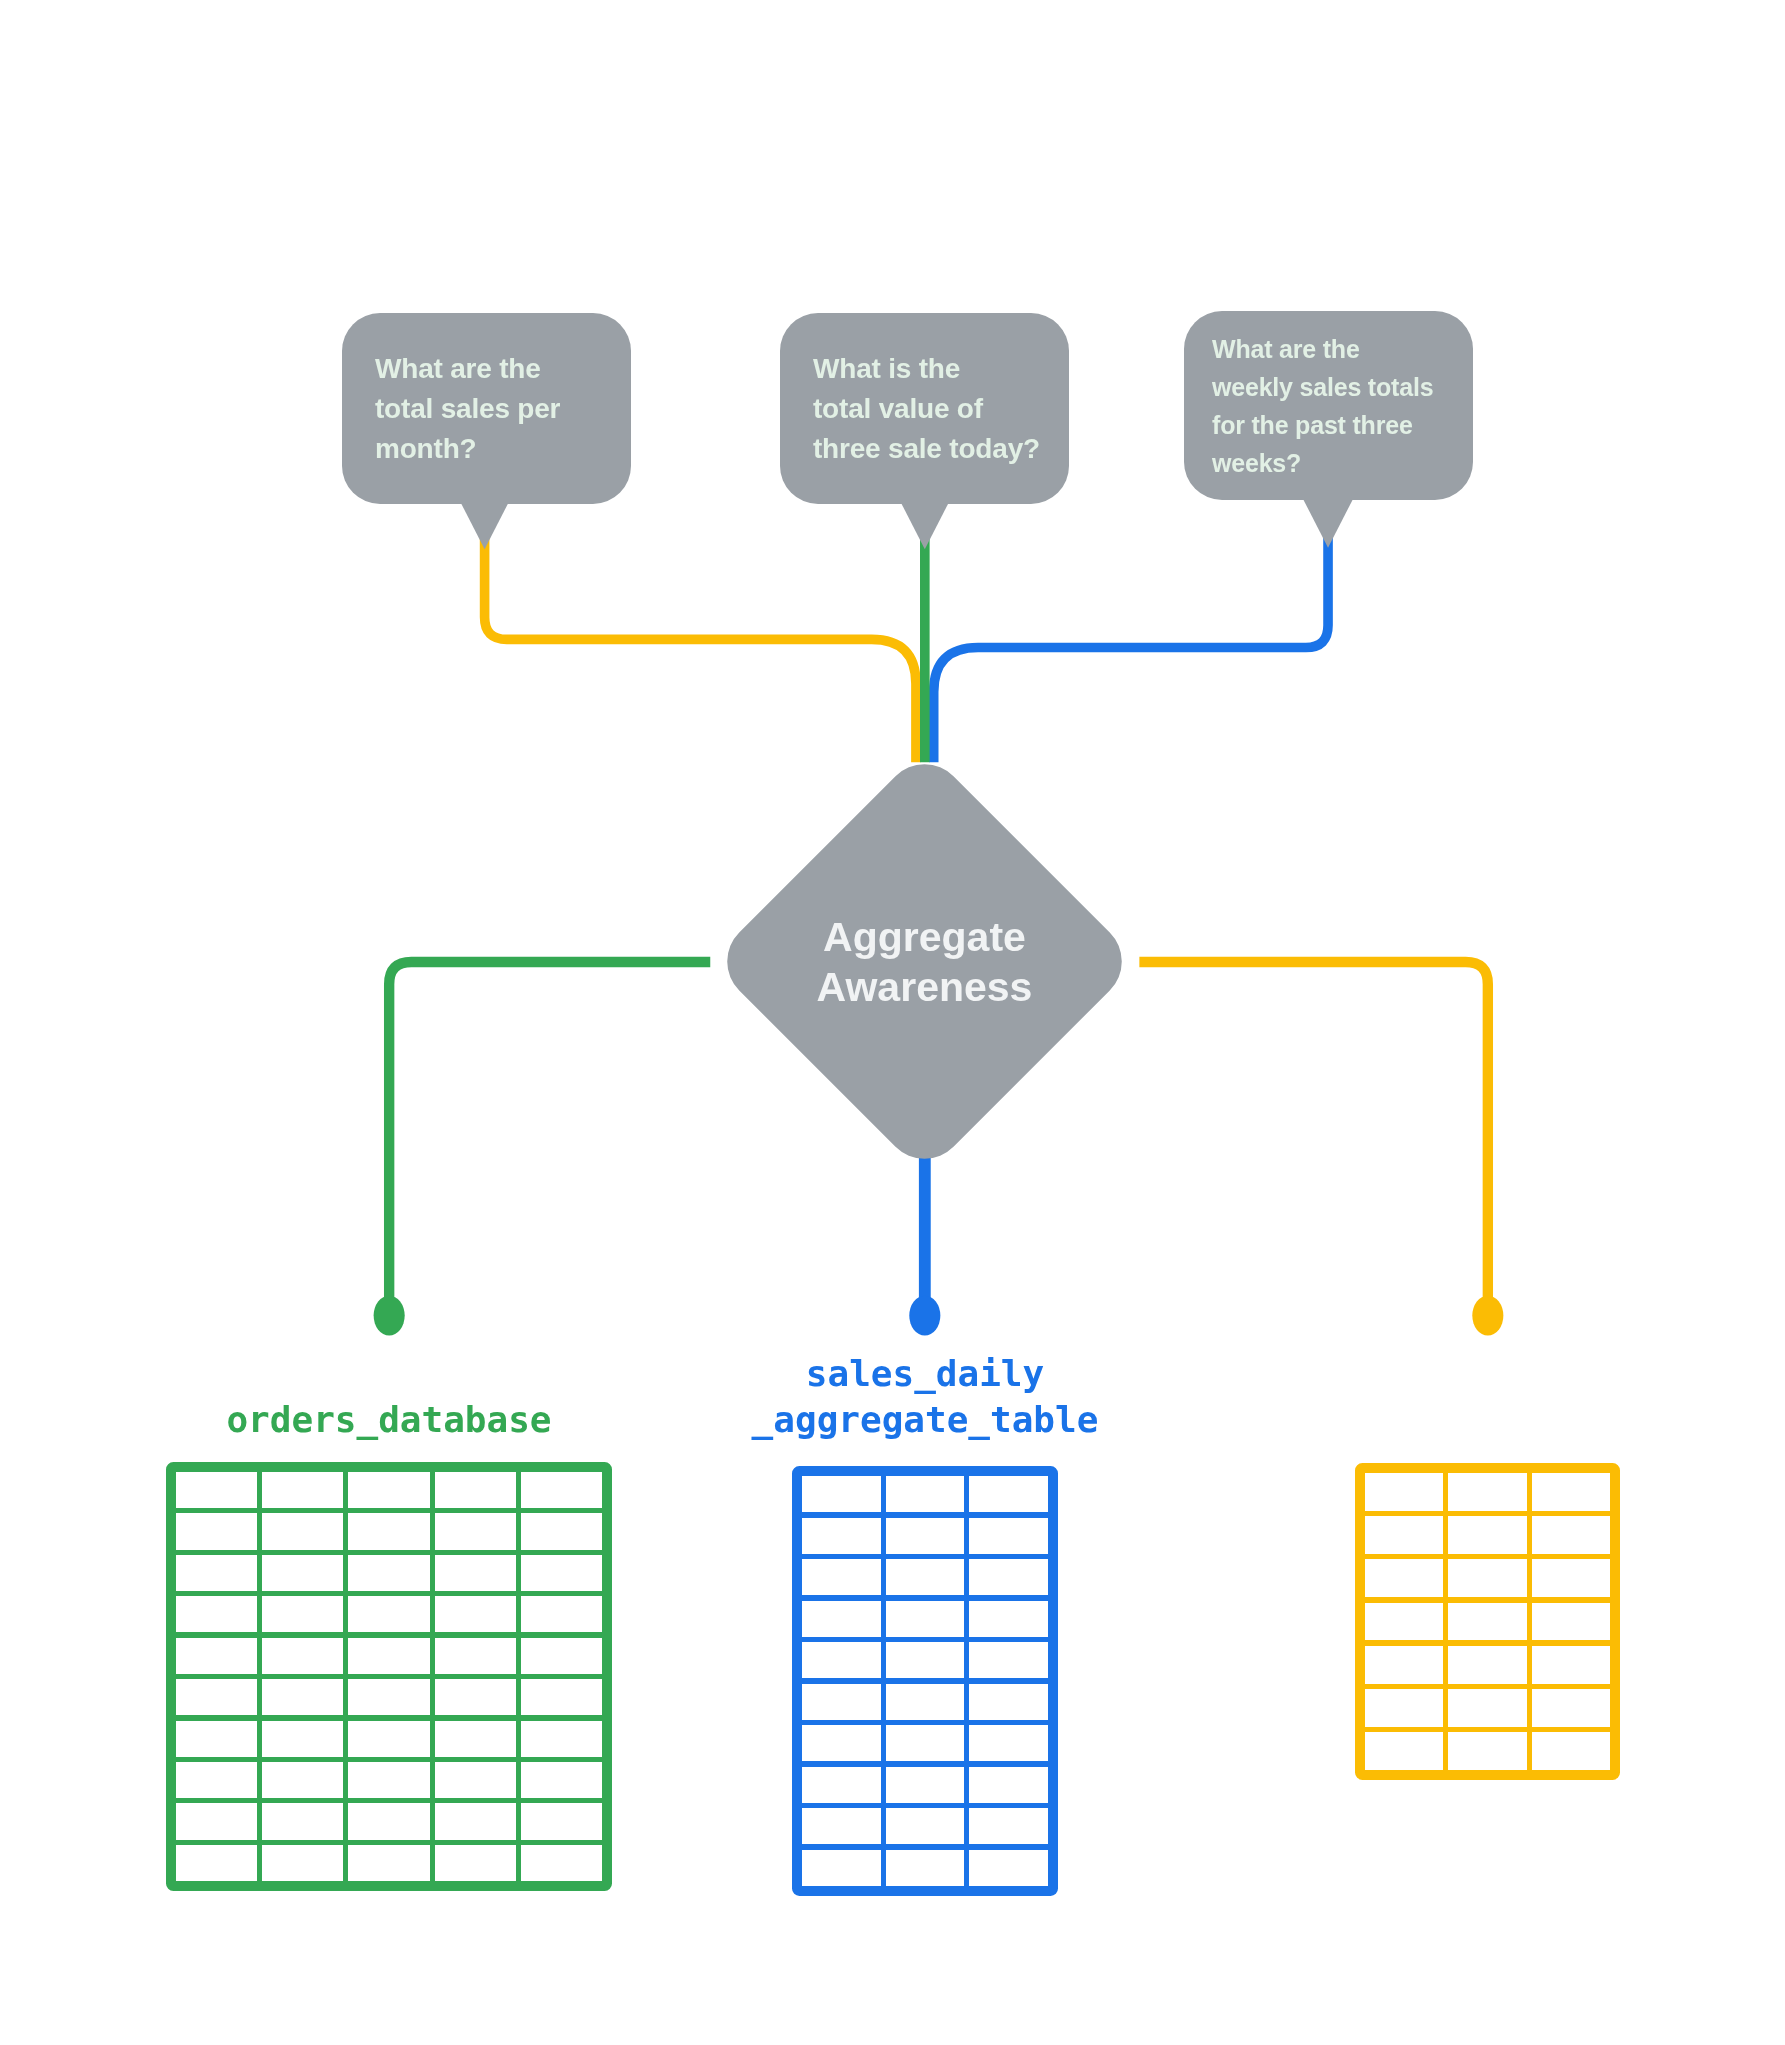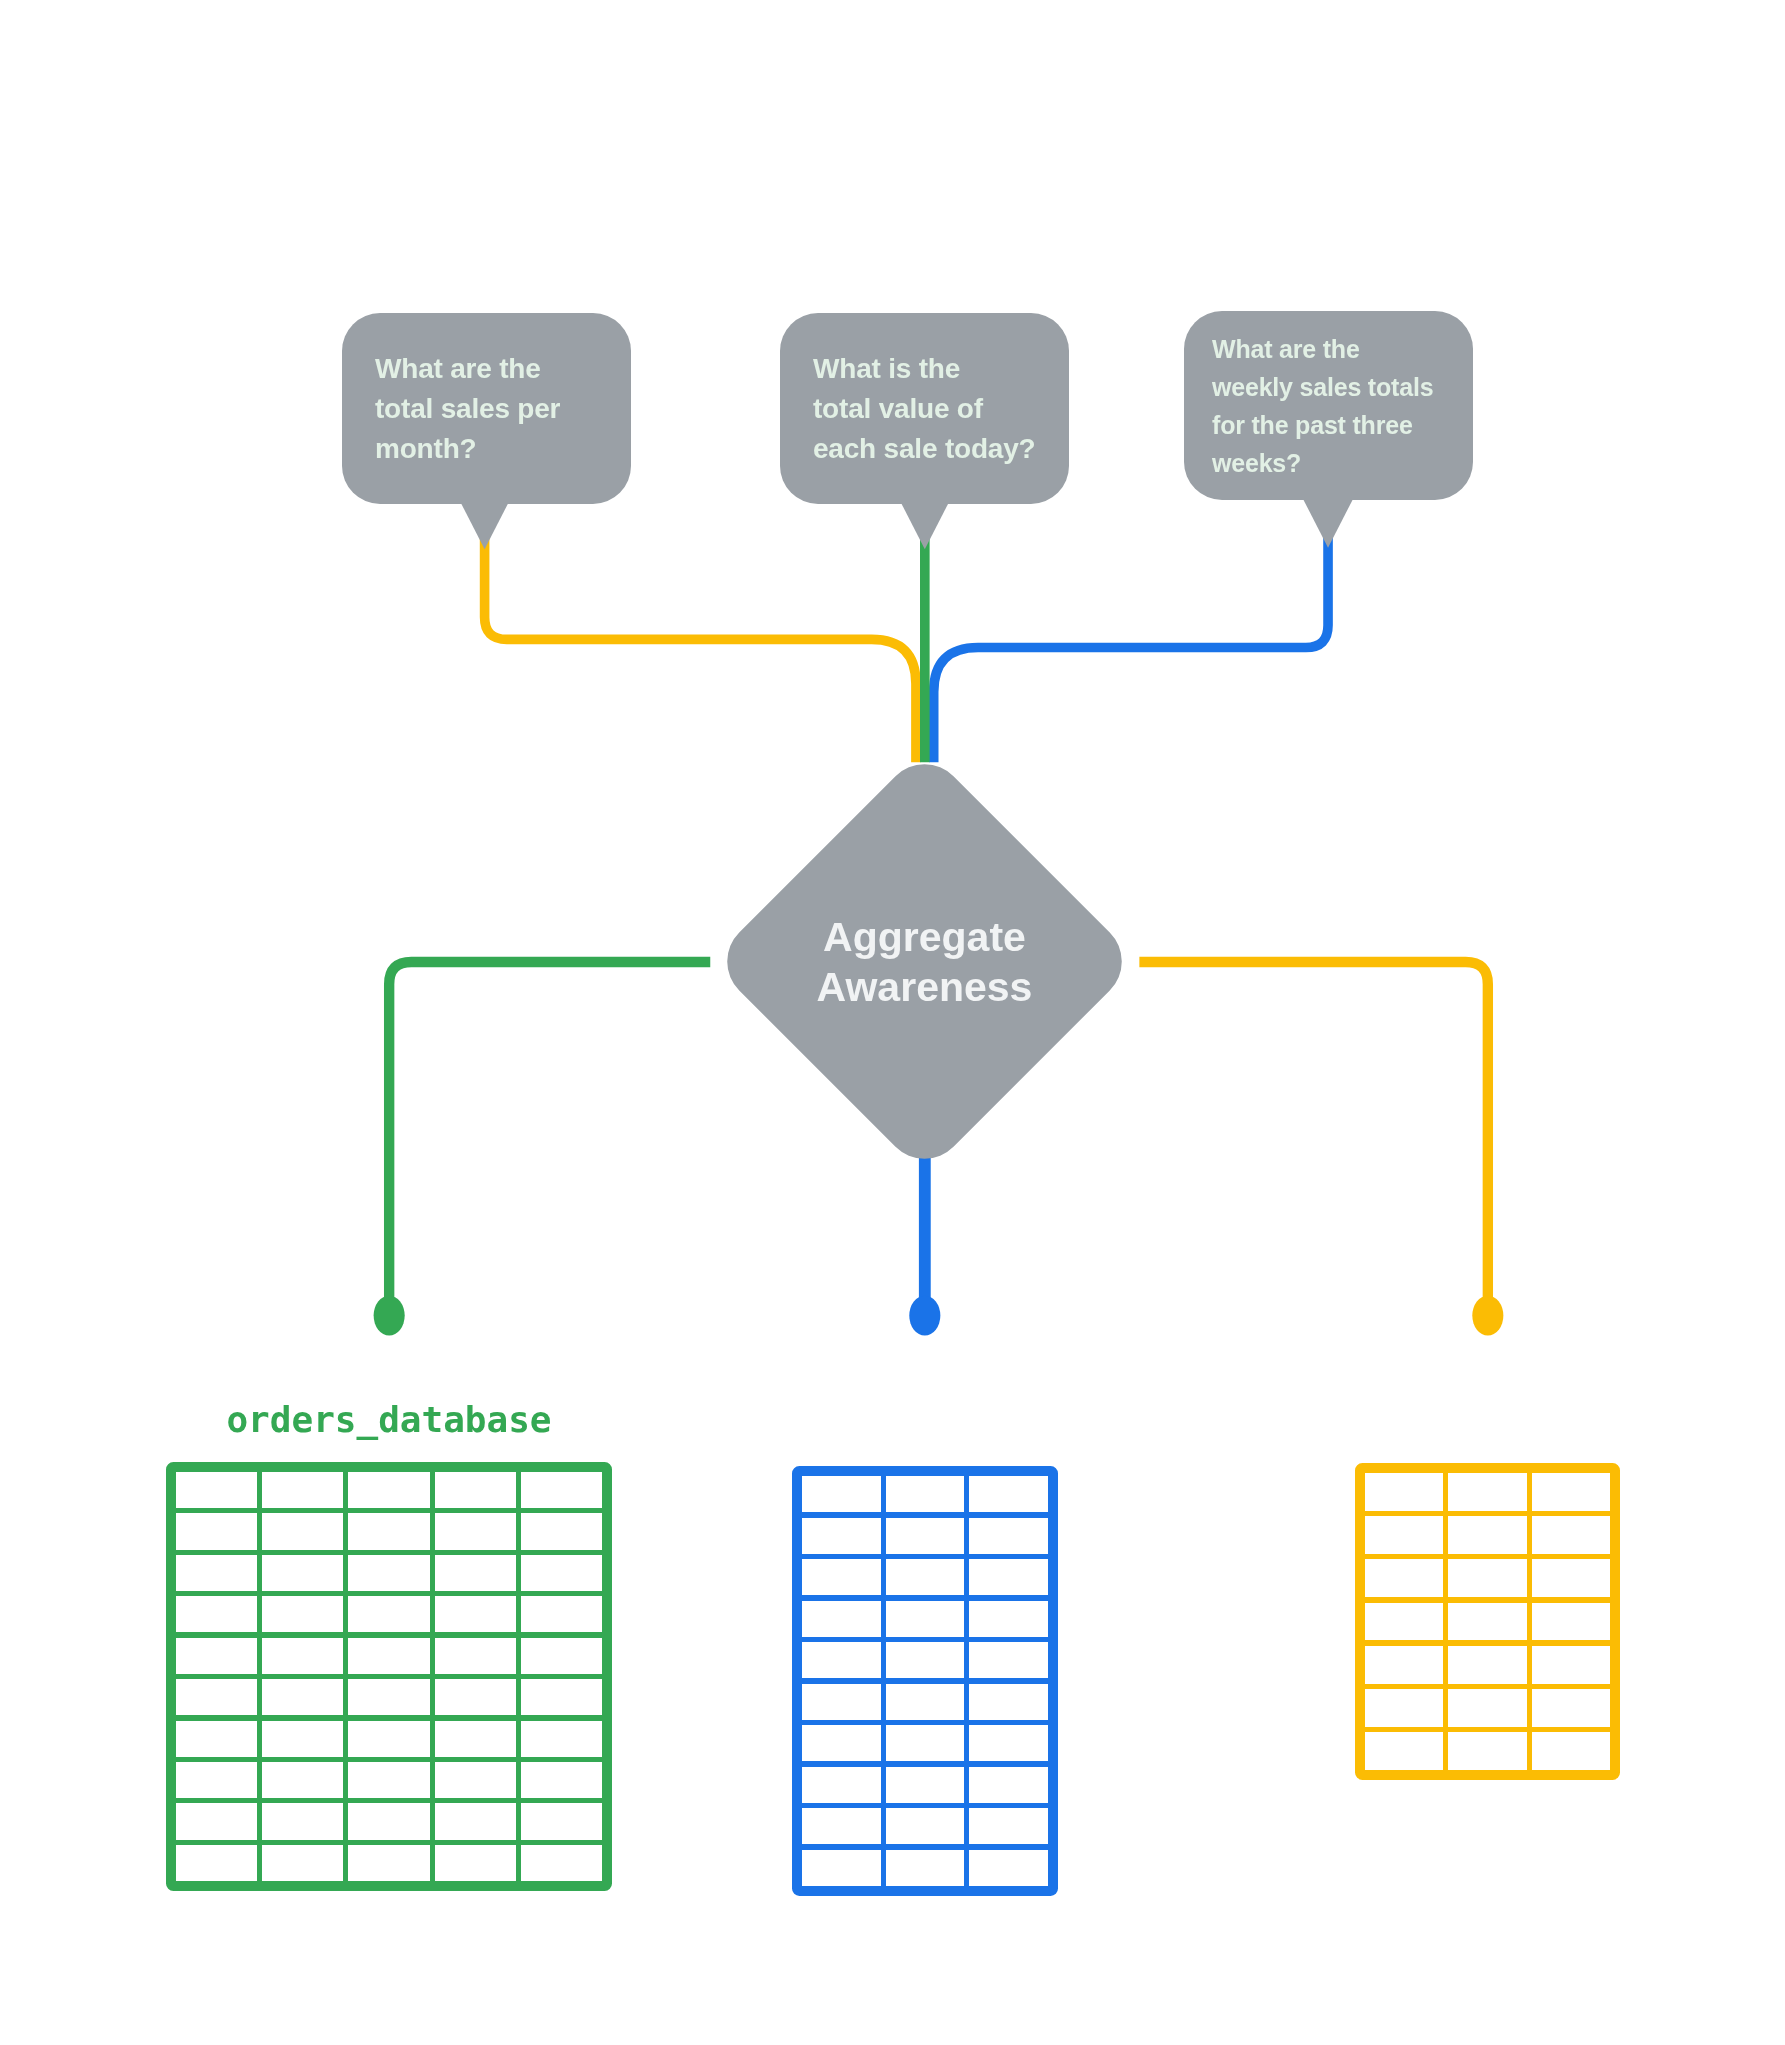--- a/index.html
+++ b/index.html
@@ -109,35 +109,37 @@
   </svg>
 
   <div class="bubble bubble-1">
     <span>What are the
 total sales per
 month?</span>
   </div>
   <div class="bubble bubble-2">
     <span>What is the
 total value of
-each sale today?</span>
+three sale today?</span>
   </div>
   <div class="bubble bubble-3">
     <span>What are the
 weekly sales totals
 for the past three
 weeks?</span>
   </div>
 
   <div class="diamond">
     <div class="diamond-label">Aggregate
 Awareness</div>
   </div>
 
   <div class="table-label label-green">orders_database</div>
+  <div class="table-label label-blue">sales_daily
+_aggregate_table</div>
 
   <div class="table t-green" style="grid-template-columns: repeat(5, 1fr); grid-template-rows: repeat(10, 1fr);">
       <div class="cell"></div>
       <div class="cell"></div>
       <div class="cell"></div>
       <div class="cell"></div>
       <div class="cell"></div>
       <div class="cell"></div>
       <div class="cell"></div>
       <div class="cell"></div>

